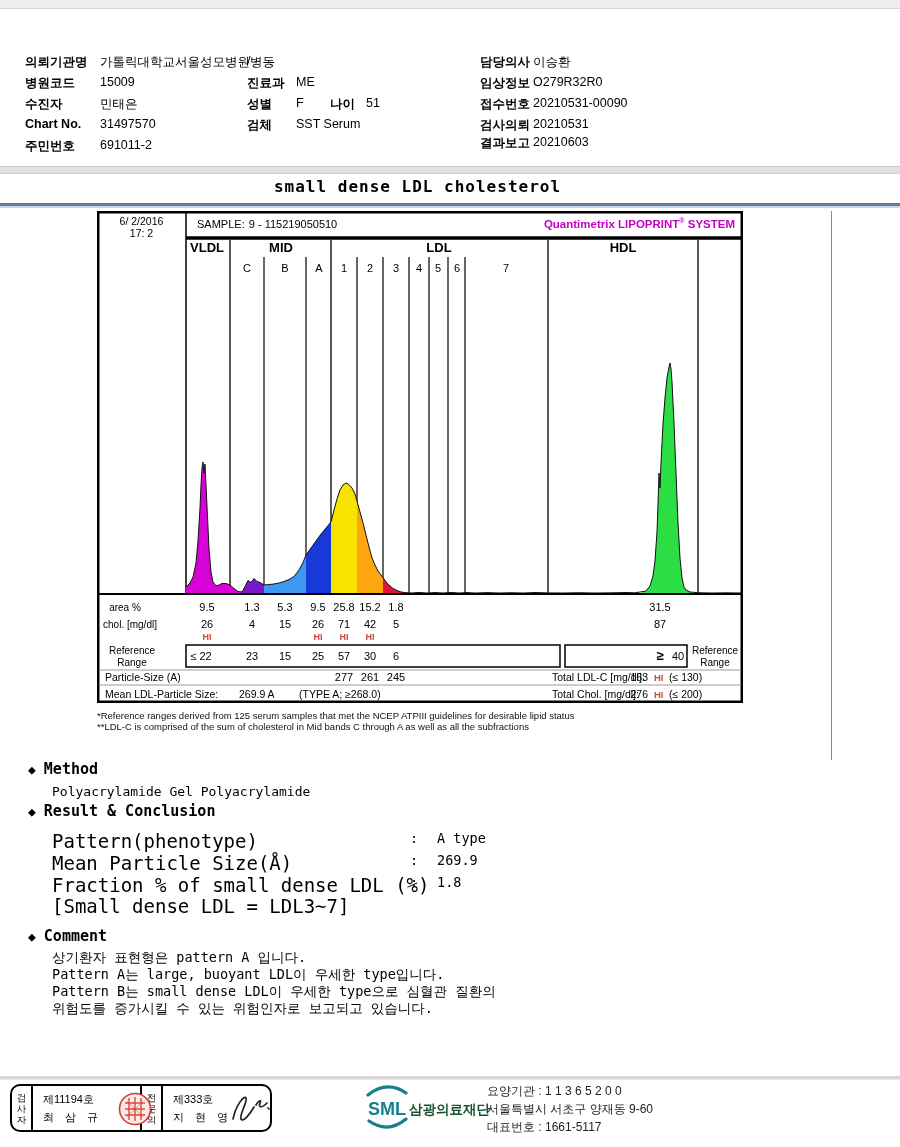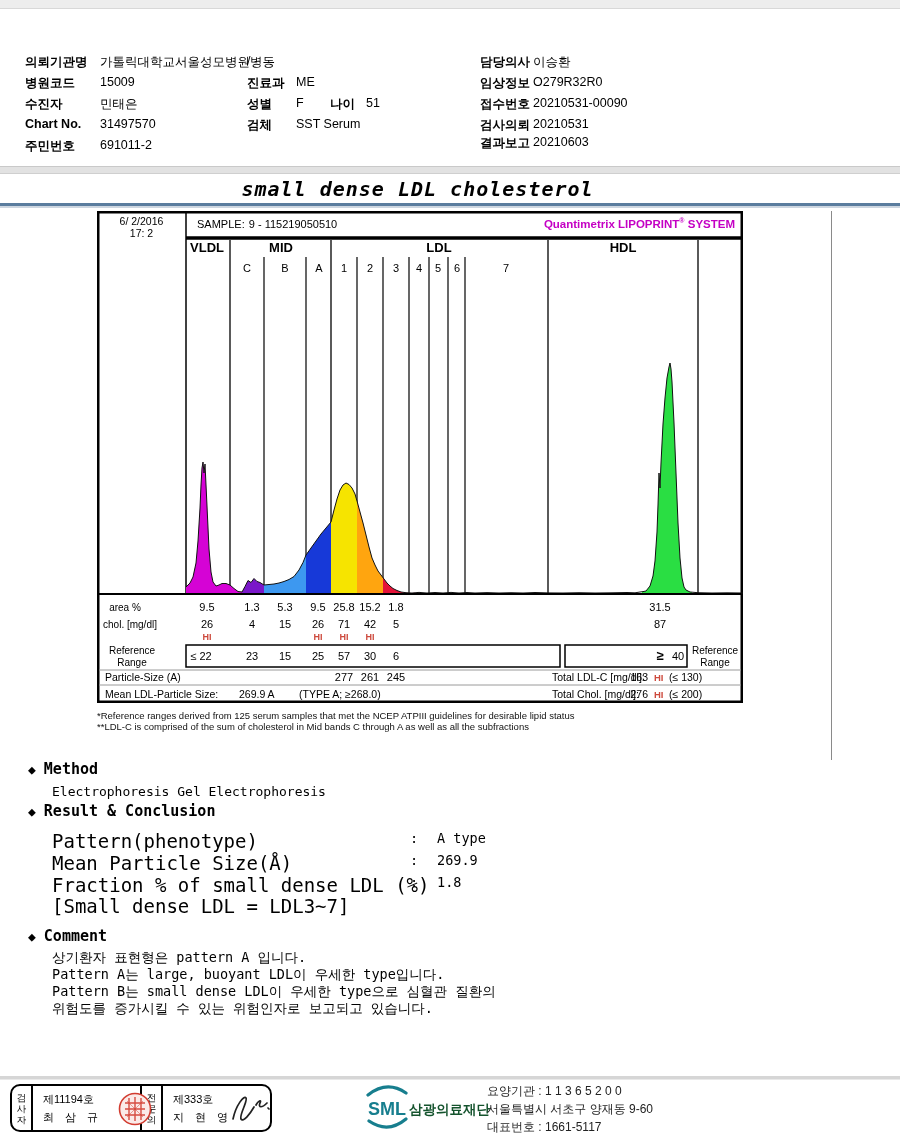--- a/index.html
+++ b/index.html
@@ -6,21 +6,21 @@
   .page{position:relative;width:900px;height:1147px;background:#fff;overflow:hidden;
         font-family:"Liberation Sans", sans-serif;color:#000;}
   .abs{position:absolute;}
   .top-strip{left:0;top:0;width:900px;height:8px;background:#ededed;border-bottom:1px solid #d8d8d8;}
   .banner{left:2px;top:10px;width:896px;height:35px;background:#17807a;color:#fff;
           text-align:center;line-height:35px;font-size:19px;font-weight:bold;letter-spacing:.5px;}
   .pi-label{font-weight:bold;font-size:12.5px;white-space:nowrap;}
   .pi-value{font-size:12.5px;white-space:nowrap;}
   .gray-rule{left:0;top:166px;width:900px;height:6px;background:#e2e2e2;border-top:1px solid #c9c9c9;border-bottom:1px solid #cfcfcf;}
   .section-title{left:0;top:177px;width:835px;text-align:center;font-family:"DejaVu Sans Mono", monospace;
-                 font-size:20px;font-weight:600;letter-spacing:1px;font-style:italic;}
+                 font-size:16px;font-weight:600;letter-spacing:1px;}
   .blue-rule{left:0;top:203px;width:900px;height:3px;background:#5b7d9e;box-shadow:0 2px 0 #cdd6e0;}
   .chart-box{left:97px;top:211px;width:646px;height:492px;}
   .chart-box svg{position:absolute;left:0;top:0;}
   .chart-date{left:0;top:4px;width:89px;text-align:center;font-size:10.5px;line-height:12px;}
   .chart-sample{left:100px;top:7px;font-size:11px;}
   .chart-sample b{margin-right:1px;font-weight:normal;}
   .chart-brand{right:8px;top:6px;font-size:11.5px;font-weight:bold;color:#c400c4;white-space:nowrap;}
   .chart-brand sup{font-size:7px;}
   .footnotes{left:97px;top:710px;font-size:9.5px;line-height:11px;color:#111;}
   .scan-line{left:831px;top:211px;width:1px;height:549px;background:#8a8a8a;}
@@ -206,21 +206,21 @@
     <div>*Reference ranges derived from 125 serum samples that met the NCEP ATPIII guidelines for desirable lipid status</div>
     <div>**LDL-C is comprised of the sum of cholesterol in Mid bands C through A as well as all the subfractions</div>
   </div>
 
   <div class="abs scan-line"></div>
 
   <div class="abs sec-head" style="left:28px;top:760px">
     <span class="diamond">◆</span>
     <span>Method</span>
   </div>
-  <div class="abs mono" style="left:52px;top:784px;font-size:13px">Electrophoresis Gel Electrophoresis</div>
+  <div class="abs mono" style="left:52px;top:784px;font-size:13px">Polyacrylamide Gel Polyacrylamide</div>
 
   <div class="abs sec-head" style="left:28px;top:802px">
     <span class="diamond">◆</span>
     <span>Result &amp; Conclusion</span>
   </div>
   <span class="abs mono res-label" style="left:52px;top:830px">Pattern(phenotype)</span>
   <span class="abs mono res-colon" style="left:410px;top:830px">:</span>
   <span class="abs mono res-value" style="left:437px;top:830px">A type</span>
   <span class="abs mono res-label" style="left:52px;top:852px">Mean Particle Size(Å)</span>
   <span class="abs mono res-colon" style="left:410px;top:852px">:</span>

